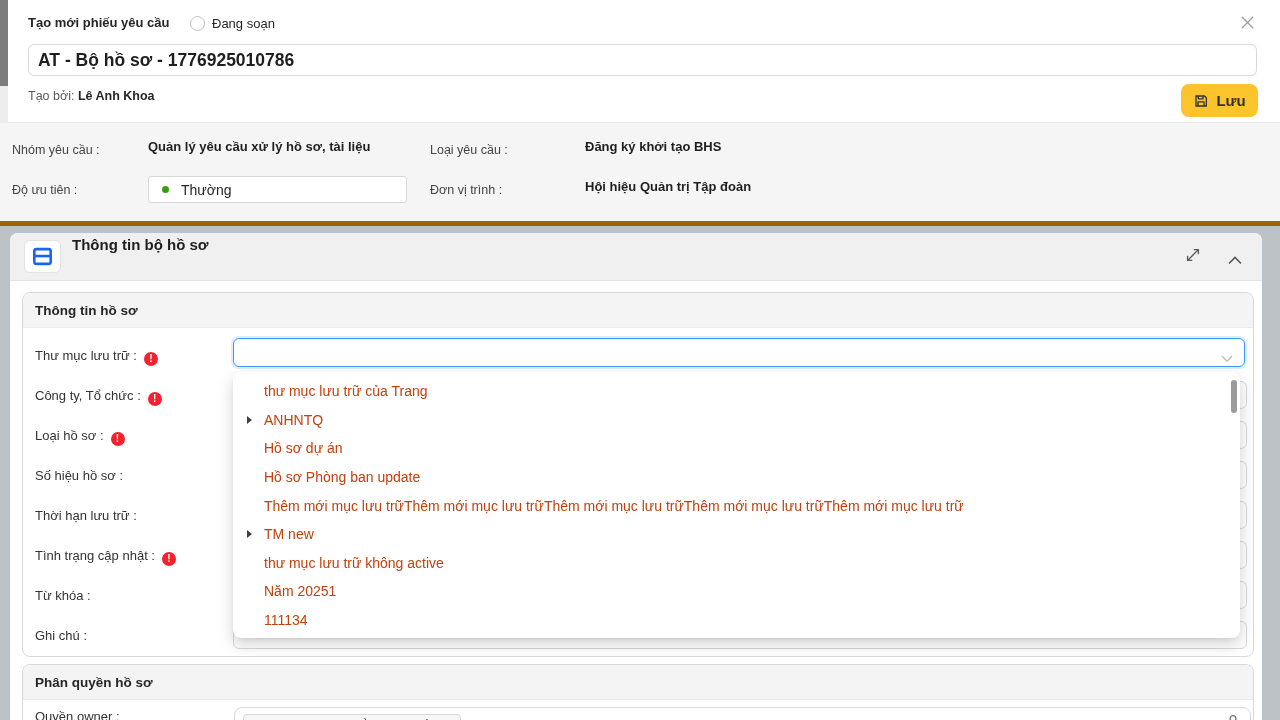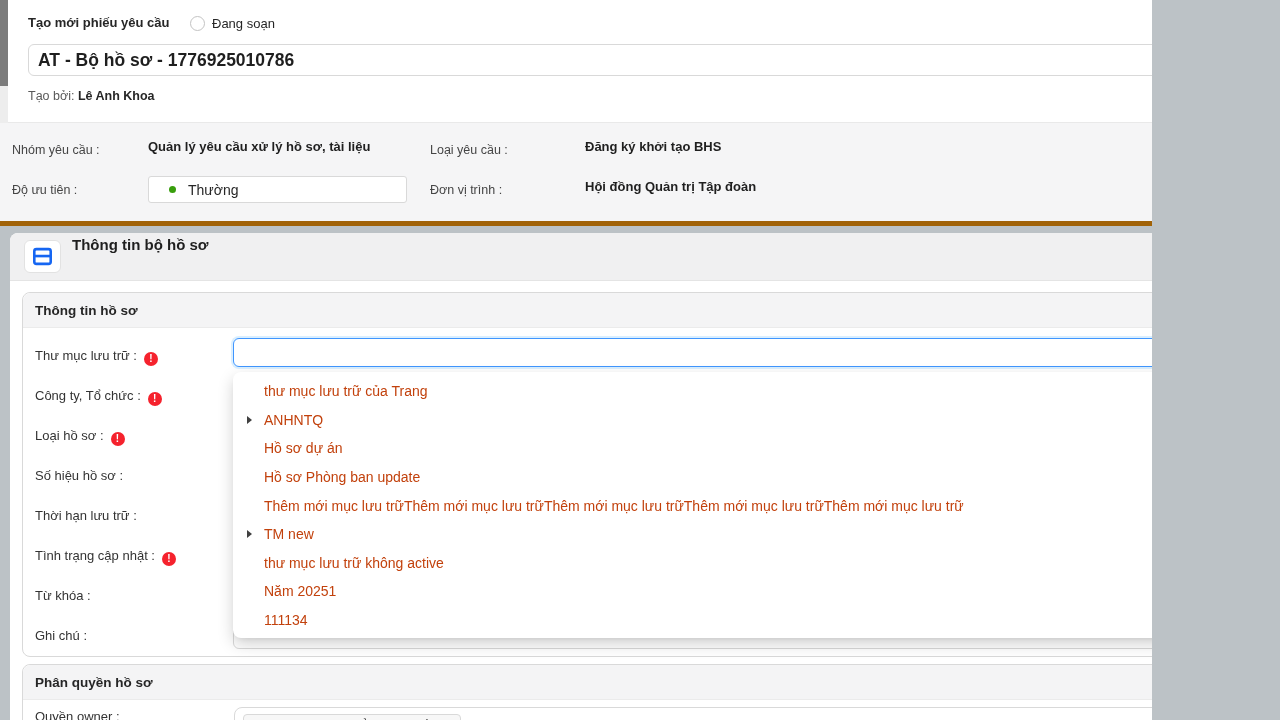--- a/index.html
+++ b/index.html
@@ -1,39 +1,39 @@
 <!DOCTYPE html>
 <html><head>
 <meta charset="utf-8">
 <style>
   * { margin:0; padding:0; box-sizing:border-box; }
   html,body { width:1280px; height:720px; overflow:hidden; }
   body { font-family:"Liberation Sans","DejaVu Sans",sans-serif; background:#bcc2c6; }
-  #app { position:relative; width:1152px; height:720px; overflow:hidden; }
+  #app { position:relative; width:1280px; height:720px; overflow:hidden; }
 
   
   .strip-dark  { position:absolute; left:0; top:0;  width:8px; height:86px;  background:#7c7c7c; z-index:4; }
   .strip-light { position:absolute; left:0; top:86px; width:8px; height:37px; background:#ededed; z-index:4; }
 
   
   .hdr { position:absolute; left:8px; top:0; width:1272px; height:123px; background:#fff; border-bottom:1px solid #e9e9e9; }
   .hdr-title { position:absolute; left:20px; top:15px; font-size:13px; font-weight:700; color:#262626; }
   .radio { position:absolute; left:182px; top:16px; width:15px; height:15px; border:1px solid #c3c3c3; border-radius:50%; background:#fff; }
   .radio-label { position:absolute; left:204px; top:16px; font-size:13px; color:#262626; }
   .close-btn { position:absolute; left:1228px; top:11px; width:22px; height:22px; display:flex; align-items:center; justify-content:center; cursor:pointer; }
   .name-input { position:absolute; left:20px; top:44px; width:1229px; height:32px; border:1px solid #d9d9d9; border-radius:6px; background:#fff; font-size:17.5px; color:#1f1f1f; padding:0 9px; font-family:inherit;font-weight:bold; }
   .created { position:absolute; left:20px; top:89px; font-size:12.5px; color:#595959; }
   .created b { color:#262626; font-weight:700; }
   .save-btn { position:absolute; left:1173px; top:84px; width:77px; height:33px; background:#fcc42c; border:none; border-radius:8px; display:flex; align-items:center; justify-content:center; gap:7px; font-size:15px; font-weight:600; color:#313131; cursor:pointer; font-family:inherit; }
 
   
   .band { position:absolute; left:0; top:123px; width:1280px; height:103px; background:#f5f5f6; border-bottom:5px solid #a16207; }
   .band .lbl { position:absolute; font-size:12.5px; color:#454545; }
   .band .val { position:absolute; font-size:13px; font-weight:700; color:#1f1f1f; }
-  .prio-box { position:absolute; left:148px; top:53px; width:259px; height:27px; background:#fff; border:1px solid #d9d9d9; border-radius:3px; display:flex; align-items:center; padding-left:20px; gap:12px; }
+  .prio-box { position:absolute; left:148px; top:53px; width:259px; height:27px; background:#fff; border:1px solid #d9d9d9; border-radius:3px; display:flex; align-items:center; padding-left:13px; gap:12px; }
   .dot { width:7px; height:7px; border-radius:50%; background:#389e0d; }
   .prio-text { font-size:14px; color:#262626; }
 
   
   .body-area { position:absolute; left:0; top:226px; width:1280px; height:494px; background:#bcc2c6; }
   .card { position:absolute; left:10px; top:7px; width:1252px; height:487px; background:#fff; border-radius:8px 8px 0 0; overflow:hidden; }
   .card-hdr { position:absolute; left:0; top:0; width:100%; height:48px; background:#f0f0f1; border-bottom:1px solid #e4e4e4; }
   .icon-box { position:absolute; left:14px; top:7px; width:37px; height:33px; background:#fff; border:1px solid #e2e2e2; border-radius:6px; display:flex; align-items:center; justify-content:center; }
   .card-title { position:absolute; left:62px; top:3px; font-size:15px; font-weight:700; color:#1f1f1f; }
   .expand-btn { position:absolute; right:58px; top:13px; width:20px; height:20px; cursor:pointer; }
@@ -99,21 +99,21 @@
     <div class="lbl" style="left:12px;top:20px">Nhóm yêu cầu :</div>
     <div class="val" style="left:148px;top:16px">Quản lý yêu cầu xử lý hồ sơ, tài liệu</div>
     <div class="lbl" style="left:430px;top:20px">Loại yêu cầu :</div>
     <div class="val" style="left:585px;top:16px">Đăng ký khởi tạo BHS</div>
     <div class="lbl" style="left:12px;top:60px">Độ ưu tiên :</div>
     <div class="prio-box">
       <span class="dot"></span>
       <span class="prio-text">Thường</span>
     </div>
     <div class="lbl" style="left:430px;top:60px">Đơn vị trình :</div>
-    <div class="val" style="left:585px;top:56px">Hội đồng Quản trị Tập đoàn</div>
+    <div class="val" style="left:585px;top:56px">Hội hiệu Quản trị Tập đoàn</div>
   </div>
 
   <div class="body-area">
     <div class="card">
       <div class="card-hdr">
         <div class="icon-box">
           <svg width="21" height="19" viewBox="0 0 24 22" fill="none">
             <rect x="2.5" y="2.5" width="19" height="17" rx="2.5" stroke="#1666f2" stroke-width="3"></rect>
             <line x1="2.5" y1="10.5" x2="21.5" y2="10.5" stroke="#1666f2" stroke-width="3"></line>
           </svg>

